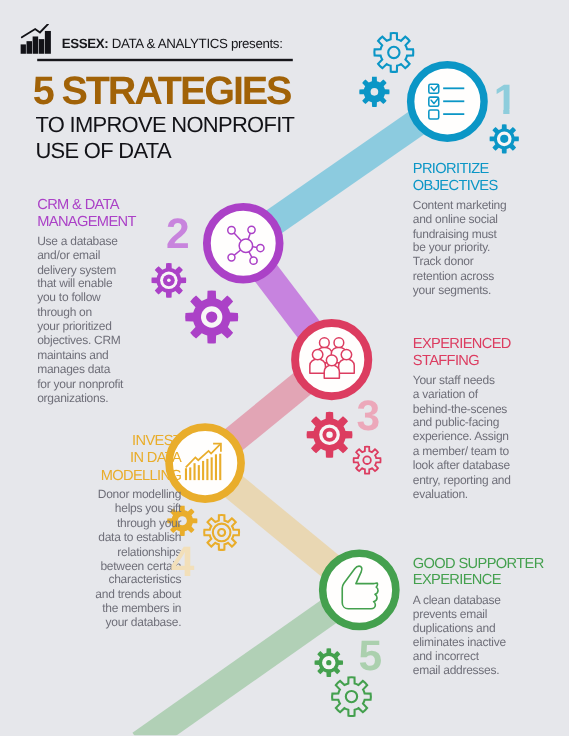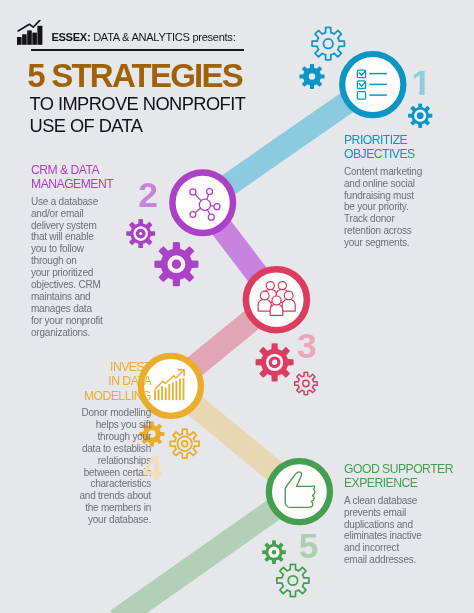--- a/index.html
+++ b/index.html
@@ -181,20 +181,35 @@
 through on
 your prioritized
 objectives. CRM
 maintains and
 manages data
 for your nonprofit
 organizations.</div>
   </div>
   <div class="numtxt" style="left:138.3px;top:178.2px;color:#c884dd">2</div>
 
+  <div class="blk" style="left:344px;top:279px;width:122px;">
+    <div class="hd" style="color:#dc3c60">
+      <div>EXPERIENCED</div>
+      <div>STAFFING</div>
+    </div>
+    <div class="bd">Your staff needs
+a variation of
+behind-the-scenes
+and public-facing
+experience. Assign
+a member/ team to
+look after database
+entry, reporting and
+evaluation.</div>
+  </div>
   <div class="numtxt" style="left:297.0px;top:328.7px;color:#eca8ba">3</div>
 
   <div class="blk" style="left:31px;top:360px;width:120px;text-align:right;">
     <div class="hd" style="color:#e9ad2b">
       <div>INVEST</div>
       <div>IN DATA</div>
       <div>MODELLING</div>
     </div>
     <div class="bd">Donor modelling
 helps you sift

